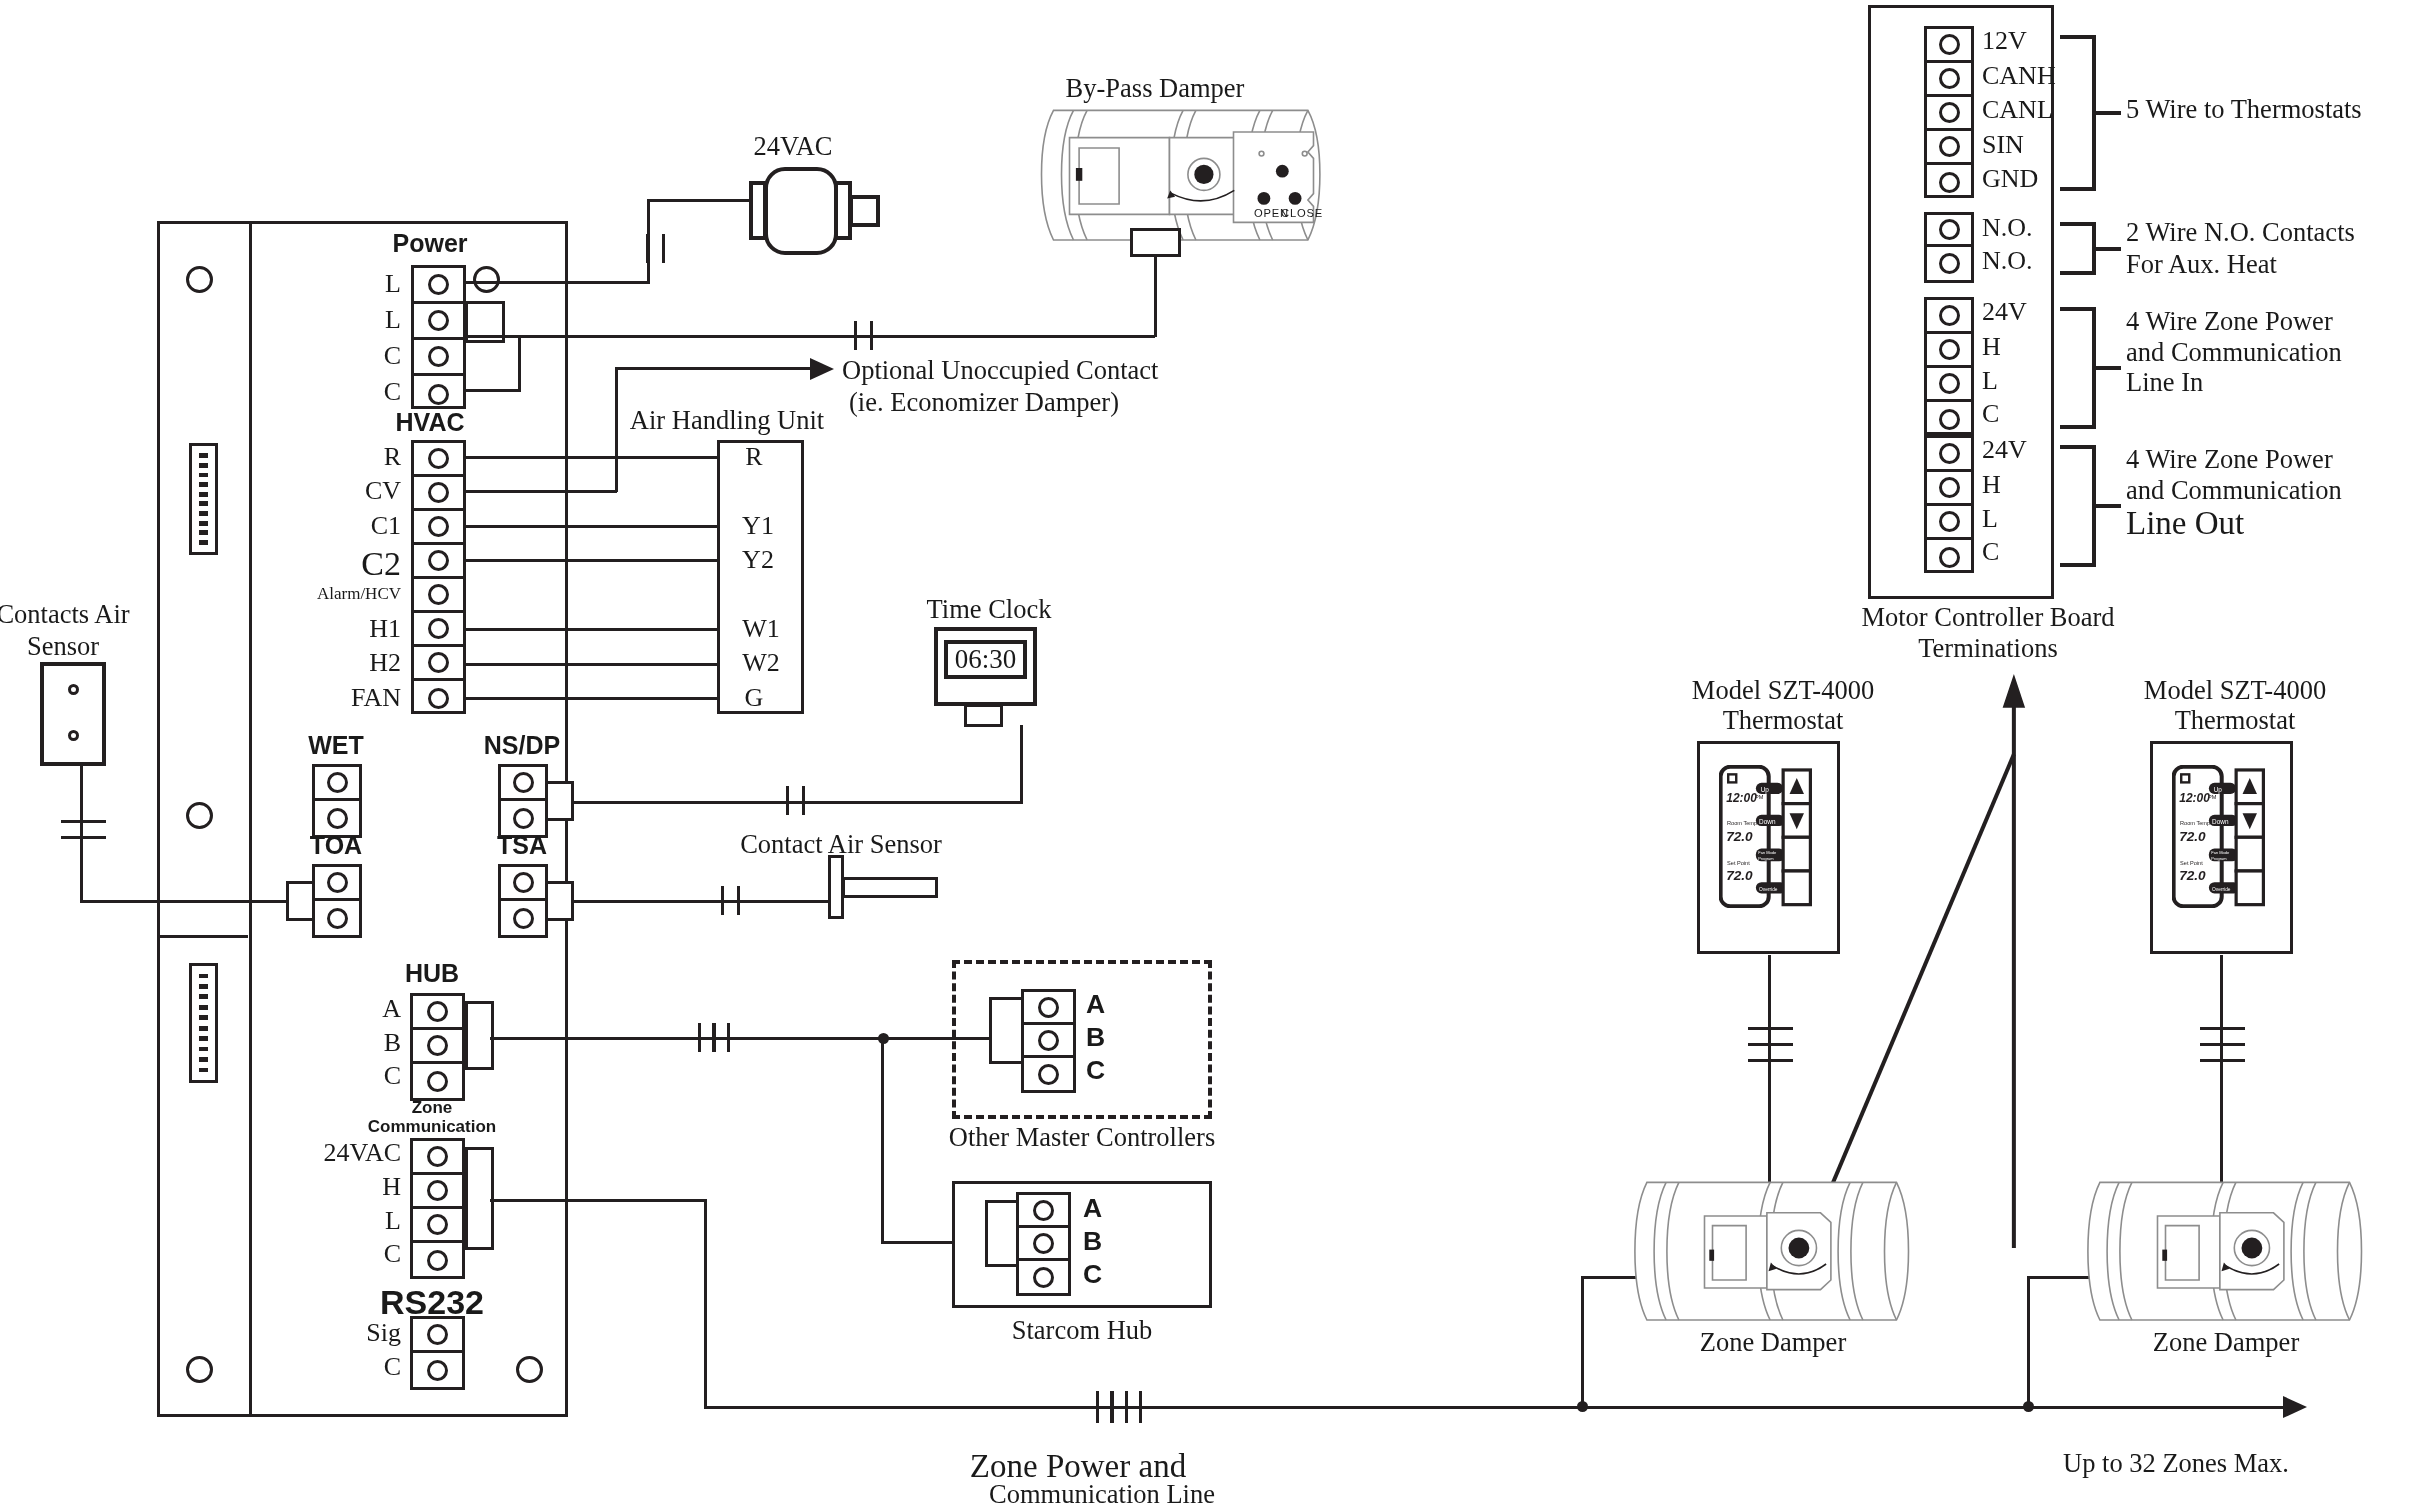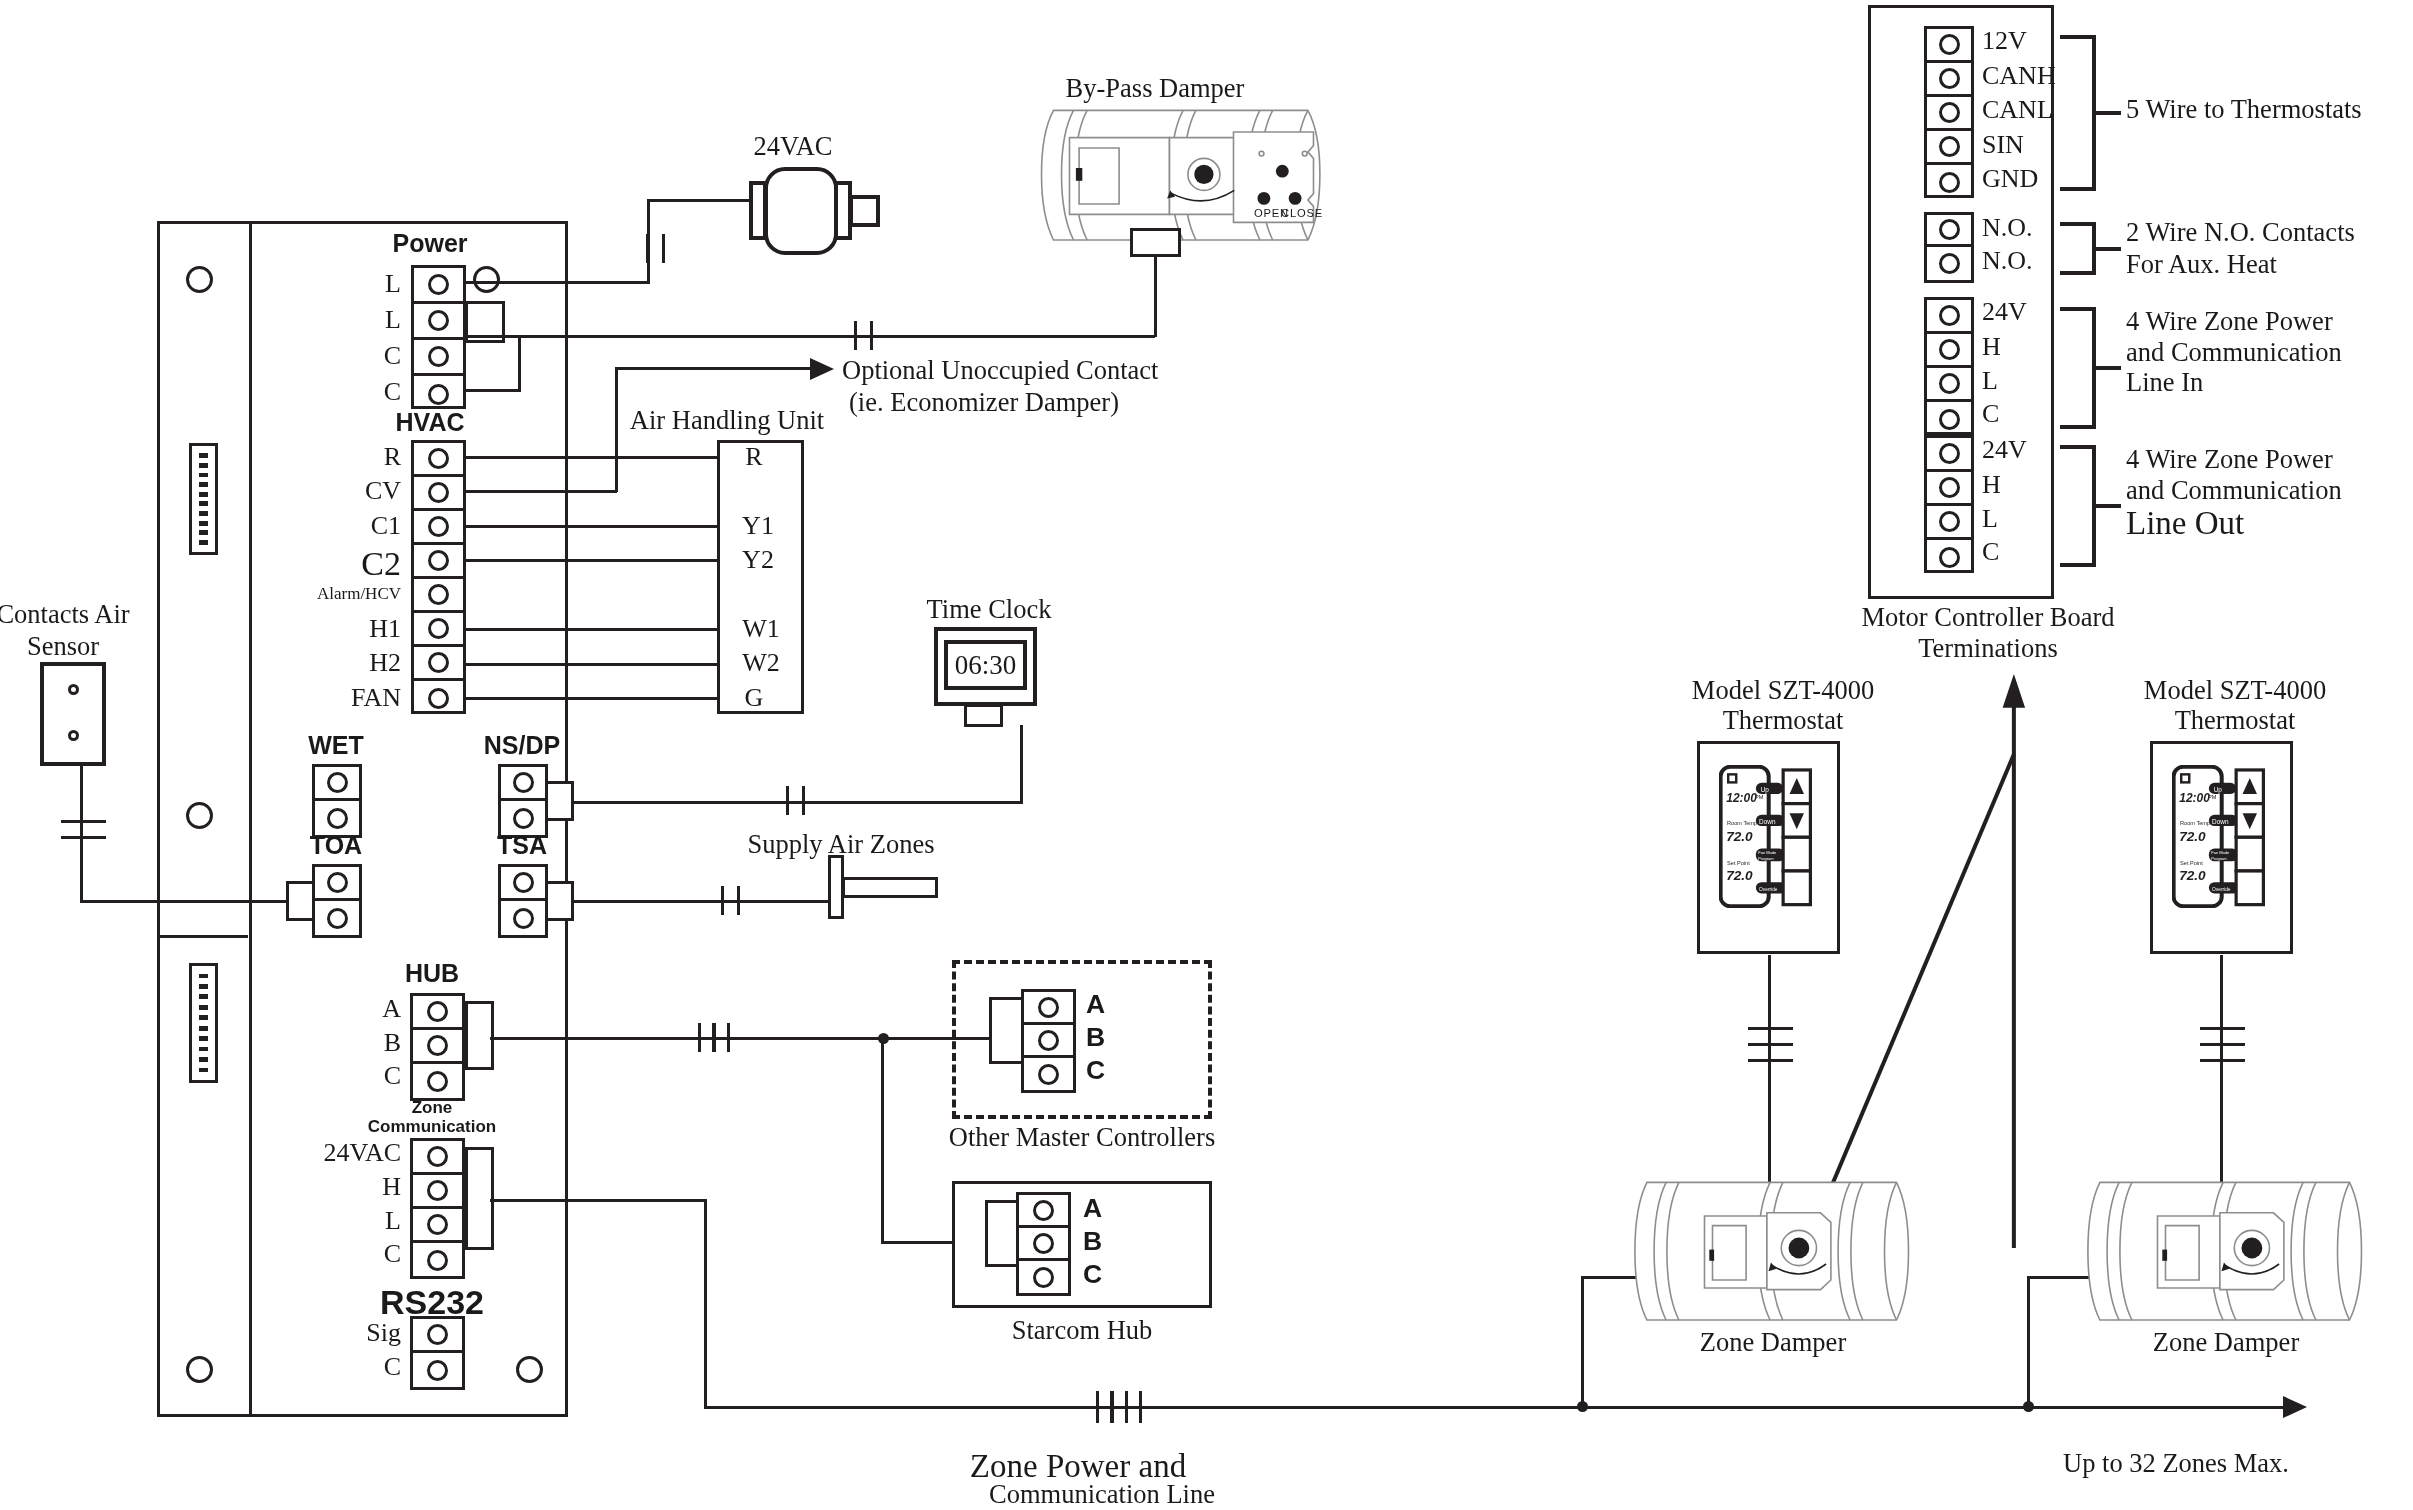--- a/index.html
+++ b/index.html
@@ -325,24 +325,24 @@
 
   <div class="ln hl" style="left:80px;top:900px;width:209px;"></div>
   <div class="ln vl" style="left:80px;top:746px;height:157px;"></div>
   <div class="slash" style="left:61px;top:820px;width:45px;height:22.5px;">
     <b style="left:0;top:0;width:100%;height:3.2px;"></b>
     <b style="left:0;top:16px;width:100%;height:3.2px;"></b>
   </div>
 
   <div class="txt serif ctr" style="left:989px;top:595px;font-size:26.5px;">Time Clock</div>
   <div class="clockbox" style="left:934px;top:627px;width:103px;height:79px;"></div>
-  <div class="clockscr" style="left:944px;top:640px;width:83px;height:50px;">06:30</div>
+  <div class="clockscr" style="left:944px;top:640px;width:83px;height:39px;">06:30</div>
   <div class="plug" style="left:964px;top:704px;width:39px;height:22.5px;"></div>
 
-  <div class="txt serif ctr" style="left:841px;top:830px;font-size:26.5px;">Supply Air Zones</div>
+  <div class="txt serif ctr" style="left:841px;top:830px;font-size:26.5px;">Contact Air Sensor</div>
   <div class="sas-v" style="left:828px;top:855px;width:16px;height:64px;"></div>
   <div class="sas-h" style="left:842px;top:877px;width:96px;height:21px;"></div>
 
   <div class="txt serif ctr" style="left:63px;top:600px;font-size:26.5px;">Contacts Air</div>
   <div class="txt serif ctr" style="left:63px;top:632px;font-size:26.5px;">Sensor</div>
   <div class="oasens" style="left:40px;top:662px;width:66px;height:104px;">
     <u style="left:24px;top:17.7px;"></u>
     <u style="left:24px;top:64px;"></u>
   </div>
 

